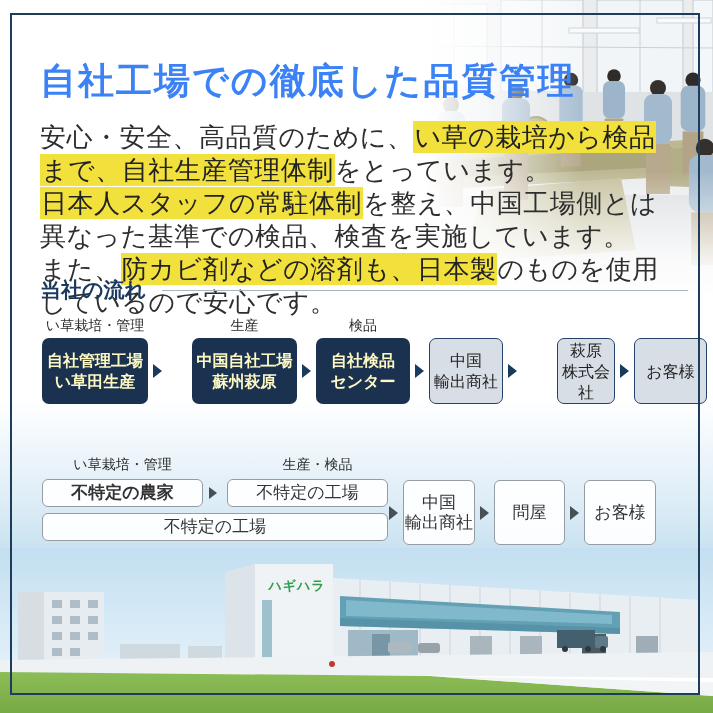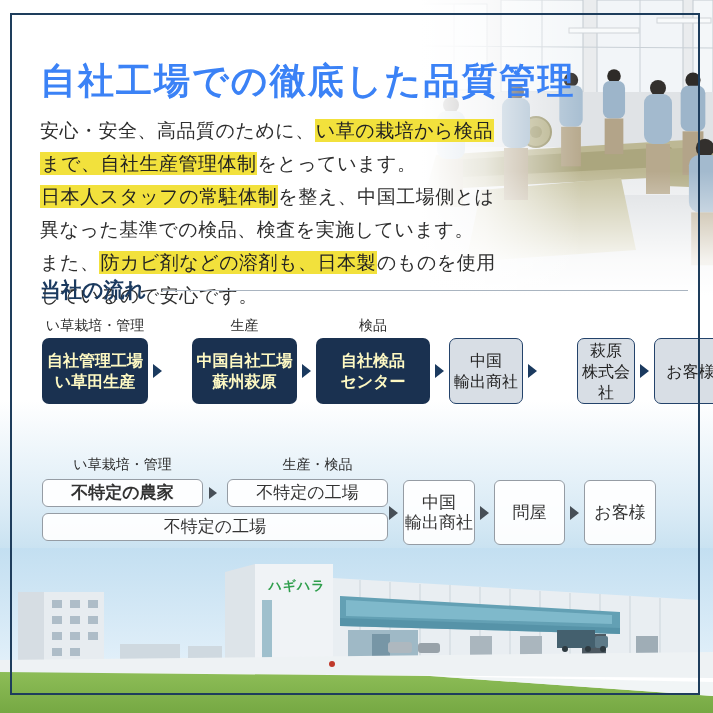--- a/index.html
+++ b/index.html
@@ -13,21 +13,21 @@
   
   .photo-top{position:absolute;top:0;right:0;width:292px;height:295px;z-index:1;}
   .photo-top svg{display:block;}
   .photo-top .fade{position:absolute;inset:0;
     background:linear-gradient(to right,#fff 0%,rgba(255,255,255,.75) 22%,rgba(255,255,255,0) 55%),
                linear-gradient(to bottom,rgba(255,255,255,0) 58%,rgba(255,255,255,.85) 88%,#fff 100%);}
 
   
   .title{position:absolute;left:40px;top:33px;z-index:3;font-size:36px;font-weight:700;
     color:#3b82f6;letter-spacing:2px;white-space:nowrap;}
-  .intro{position:absolute;left:40px;top:95px;z-index:3;font-size:19px;line-height:33px;
+  .intro{position:absolute;left:40px;top:95px;z-index:3;font-size:26px;line-height:33px;
     color:#2e2e2e;letter-spacing:.5px;white-space:nowrap;}
   .intro mark{background:#f2e13c;color:#222;padding:1px 1px;}
 
   
   .sec-head{position:absolute;left:40px;z-index:3;display:flex;align-items:center;width:648px;}
   .sec-head .txt{font-weight:700;color:#1b3a5f;white-space:nowrap;}
   .sec-head .rule{flex:1;height:1px;background:#a9b4c0;margin-left:16px;}
   .sec-head.one{top:276px;}  .sec-head.one .txt{font-size:21px;}
   .sec-head.two{top:430px;}  .sec-head.two .txt{font-size:20px;}
 
@@ -152,21 +152,21 @@
         <div class="fbox own">自社管理工場
 い草田生産</div>
       </div>
       <div class="arr navy"></div>
       <div class="step" style="width: 105px; padding-left: 25px;">
         <div class="stage">生産</div>
         <div class="fbox own">中国自社工場
 蘇州萩原</div>
       </div>
       <div class="arr navy"></div>
-      <div class="step" style="width: 114px; justify-content: center;">
+      <div class="step" style="width: 94px; justify-content: center;">
         <div class="stage">検品</div>
         <div class="fbox own">自社検品
 センター</div>
       </div>
       <div class="arr navy"></div>
       <div class="step" style="width: 74px;">
         <div class="stage"></div>
         <div class="fbox ext">中国
 輸出商社</div>
       </div>

